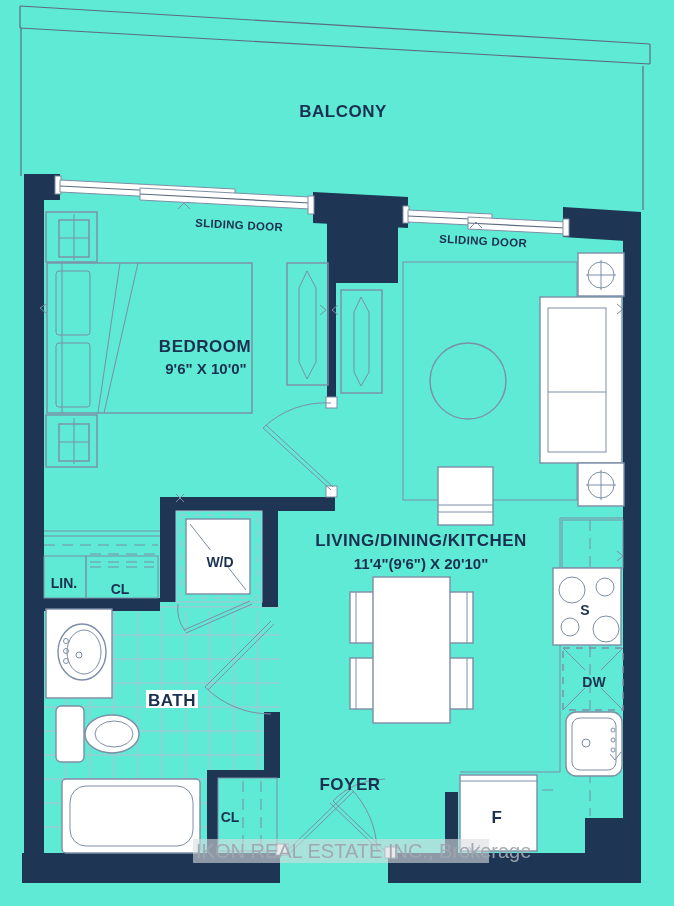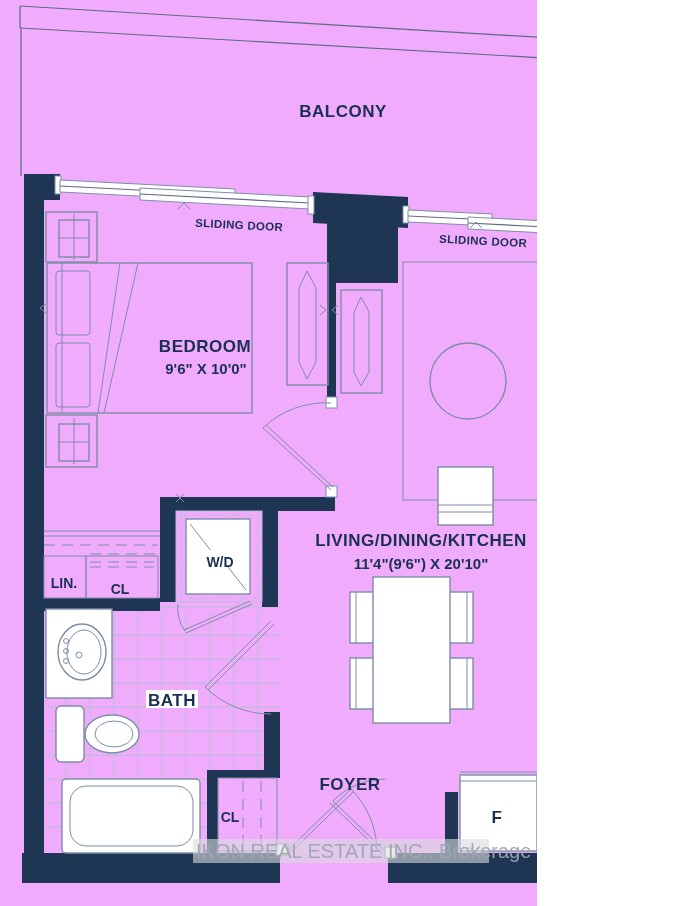--- a/index.html
+++ b/index.html
@@ -1,16 +1,16 @@
 <!DOCTYPE html>
 <html><head>
 <meta charset="utf-8">
 <style>
   html,body{margin:0;padding:0;background:#ffffff;}
-  .page{position:relative;width:537px;height:906px;background:#f0abfc;overflow:hidden;}
+  .page{position:relative;width:674px;height:906px;background:#5eead4;overflow:hidden;}
   svg{display:block;}
   .wall{fill:#1e3554;stroke:none;}
   .ln{fill:none;stroke:#7d8ea6;stroke-width:1.4;}
   .lnf{fill:#ffffff;stroke:#7d8ea6;stroke-width:1.4;}
   .thin{stroke-width:1;}
   .bal{fill:none;stroke:#5d6b80;stroke-width:1.2;}
   .tile{fill:none;stroke:#b3c0d2;stroke-width:1;}
   .dash{stroke-dasharray:11 7;}
   .dash2{stroke-dasharray:7 6;}
   .lbl{font-family:"Liberation Sans",sans-serif;font-weight:bold;fill:#1b3050;}

